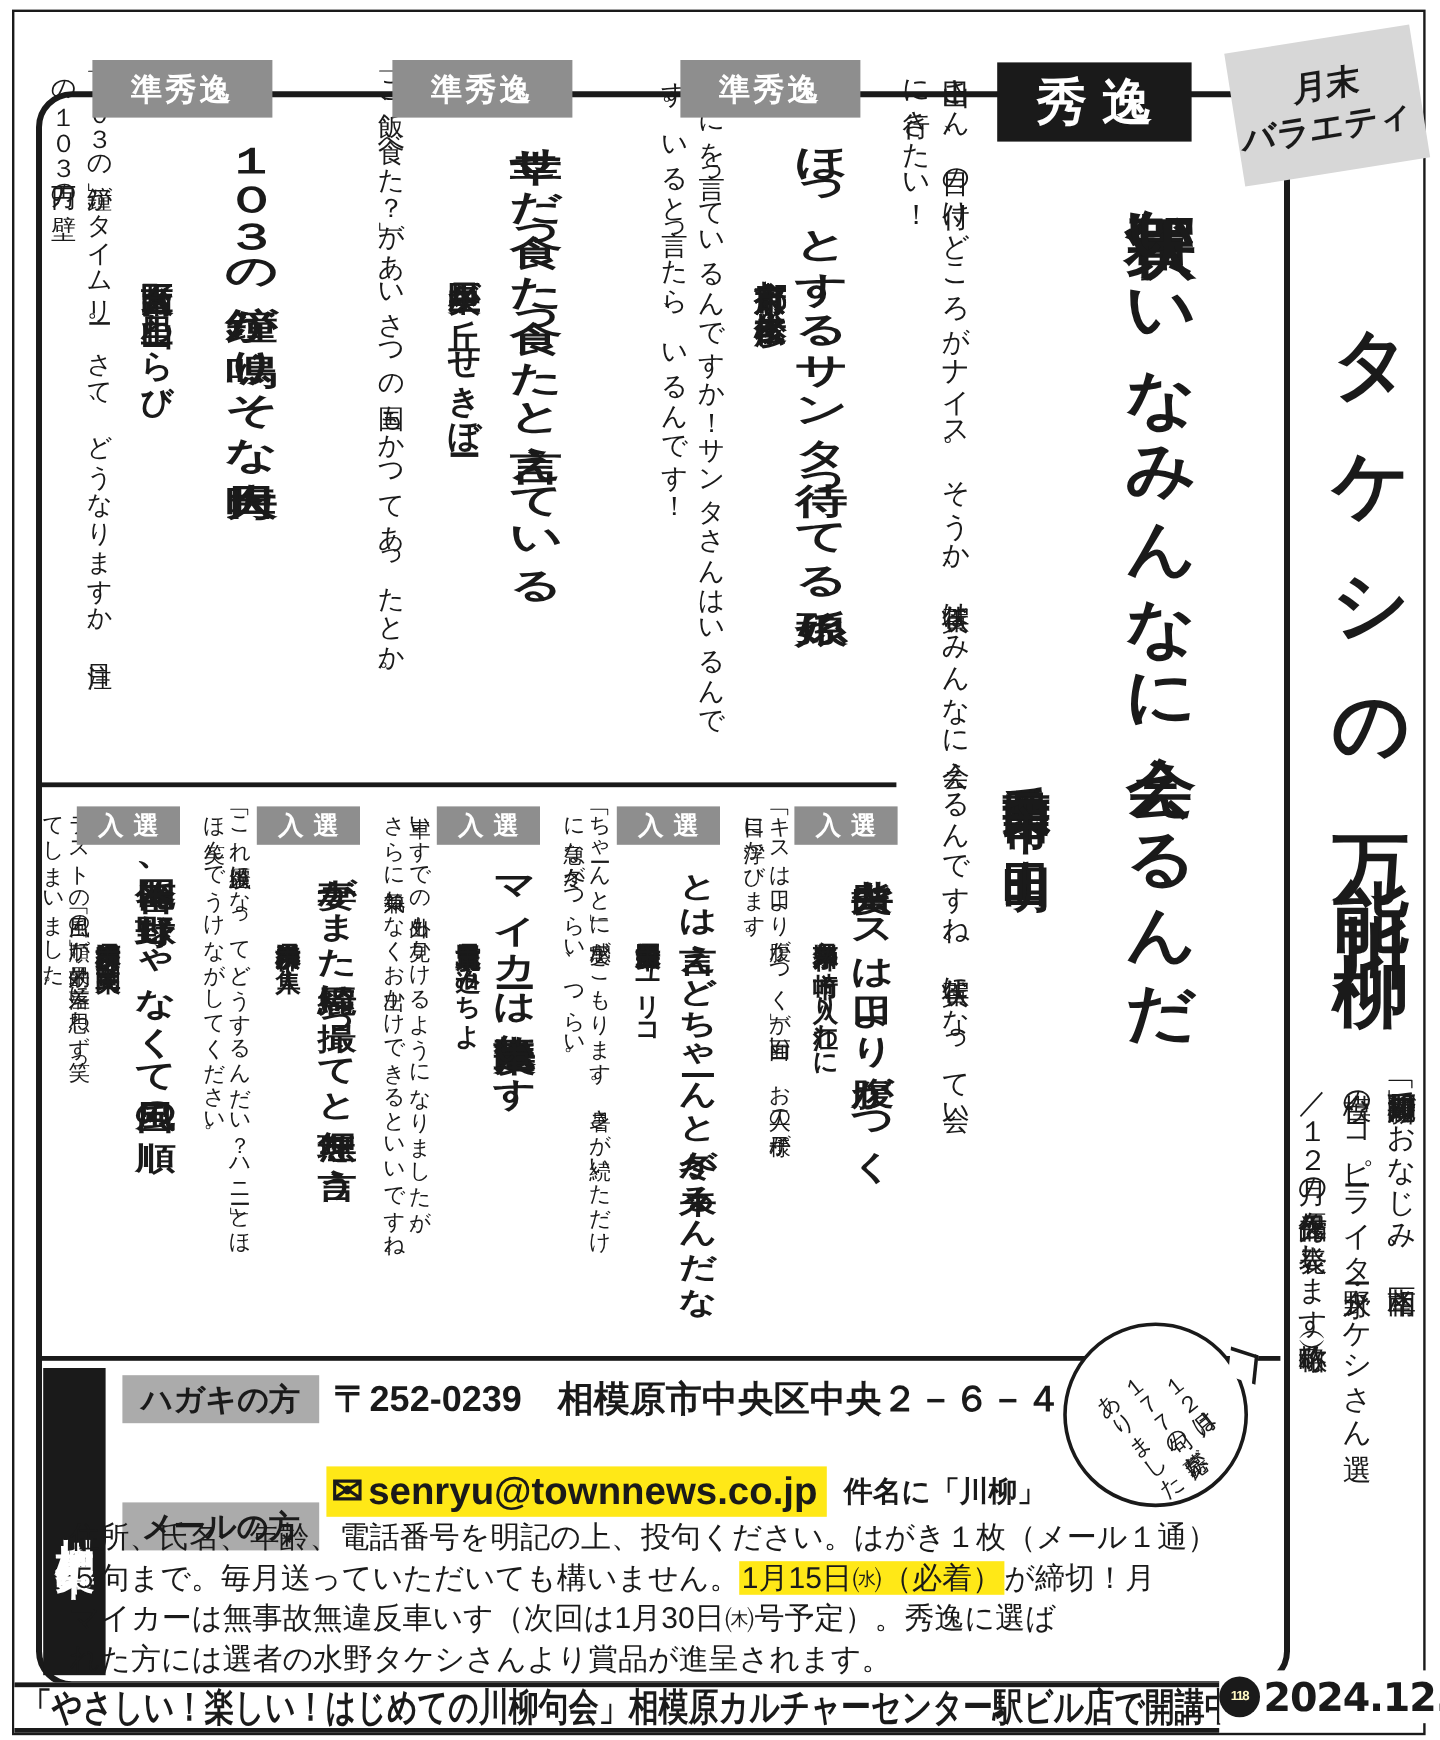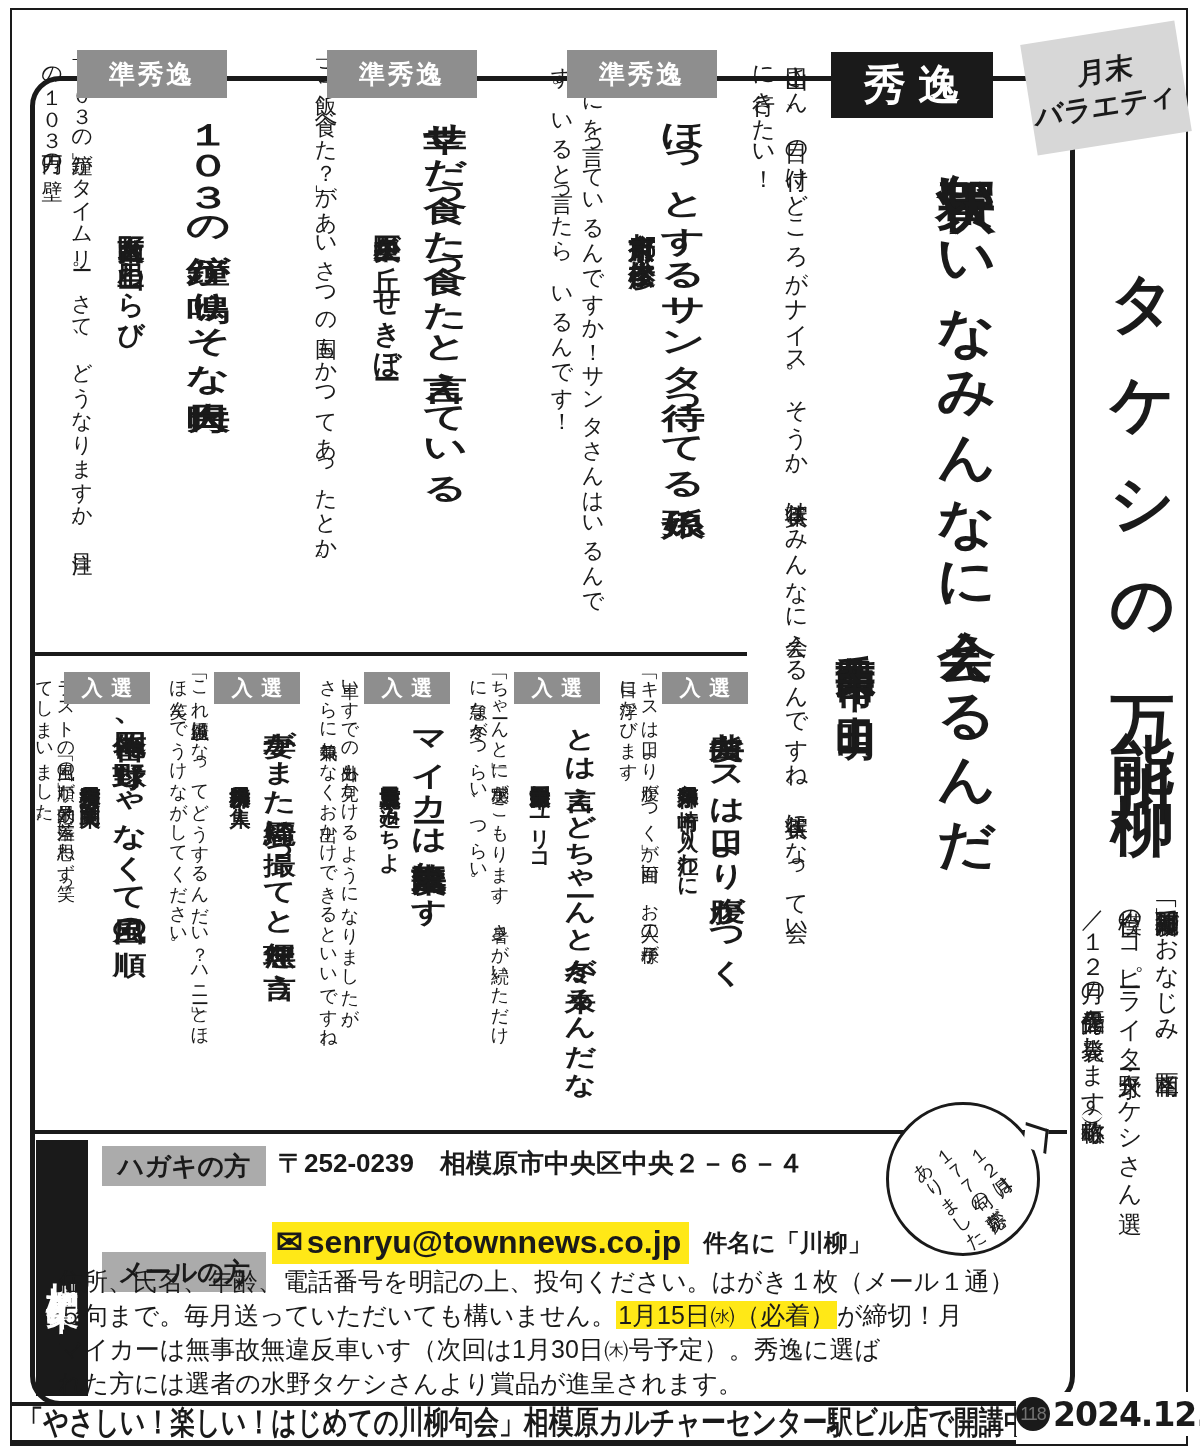--- a/index.html
+++ b/index.html
@@ -37,23 +37,23 @@
   }
   .masthead-desc {
     position:absolute; left:1071px; top:893px; width:114px; height:505px;
     font-family:"Liberation Serif", serif; font-size:24px; line-height:37px;
   }
   .issue-date {
     position:absolute; left:1016px; top:1392px; width:176px; height:44px;
     display:flex; align-items:center; gap:3px; background:#fff; z-index:6;
   }
   .issue-circle {
-    width:34px; height:34px; border-radius:50%; background:#1a1a1a; color:#737373;
+    width:34px; height:34px; border-radius:50%; background:#1a1a1a; color:#fef9c3;
     display:flex; align-items:center; justify-content:center;
-    font-size:18px; font-weight:normal; letter-spacing:-1px; flex:0 0 auto;
+    font-size:11px; font-weight:bold; letter-spacing:-1px; flex:0 0 auto;
   }
   .date-text { font-size:33px; font-weight:600; letter-spacing:-1px; font-family:"DejaVu Sans", sans-serif; }
 
   
   .entry { position:absolute; }
   .badge {
     position:absolute; display:flex; align-items:center; justify-content:center;
     color:#fff; font-family:"Liberation Serif", serif; font-weight:bold; z-index:2;
   }
   .badge-black { background:#1a1a1a; }
@@ -119,21 +119,21 @@
     position:absolute; left:36px; top:1140px; width:52px; height:256px;
     background:#1a1a1a; color:#fff; display:flex; align-items:center; justify-content:center;
     writing-mode:vertical-rl; font-size:33px; font-weight:bold; letter-spacing:0.14em;
   }
   .label-box {
     position:absolute; width:164px; height:40px; background:#ababab; color:#1a1a1a;
     display:flex; align-items:center; justify-content:center; font-size:26px; font-weight:bold;
   }
   .label-postcard { left:102px; top:1146px; }
   .label-mail     { left:102px; top:1252px; }
-  .addr1 { position:absolute; left:278px; top:1146px; font-size:26px; font-weight:bold; }
+  .addr1 { position:absolute; left:278px; top:1146px; font-size:30px; font-weight:bold; }
   .addr2 { position:absolute; left:278px; top:1184px; font-size:30px; font-weight:bold; }
   .email-row { position:absolute; left:272px; top:1222px; display:flex; align-items:center; }
   .email-hl {
     background:#ffe817; font-size:32px; font-weight:bold; padding:1px 8px 3px 4px;
     display:inline-flex; align-items:center; gap:4px;
   }
   .email-note { font-size:24px; font-weight:bold; margin-left:14px; }
   .para { position:absolute; left:58px; top:1264px; width:958px; font-size:25px; line-height:34px; }
   .hl-yellow { background:#ffe817; padding:0 2px; }
 

